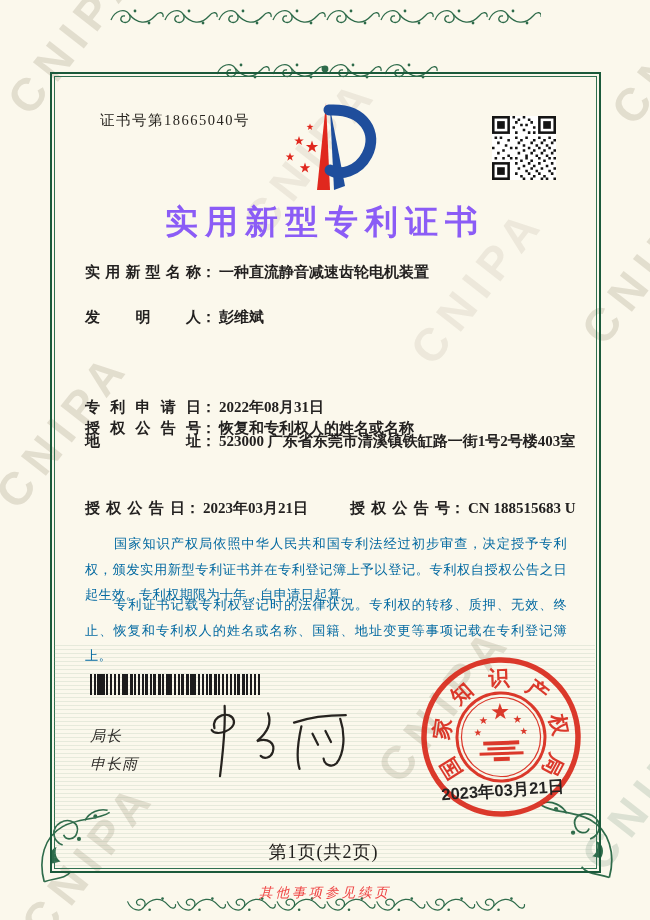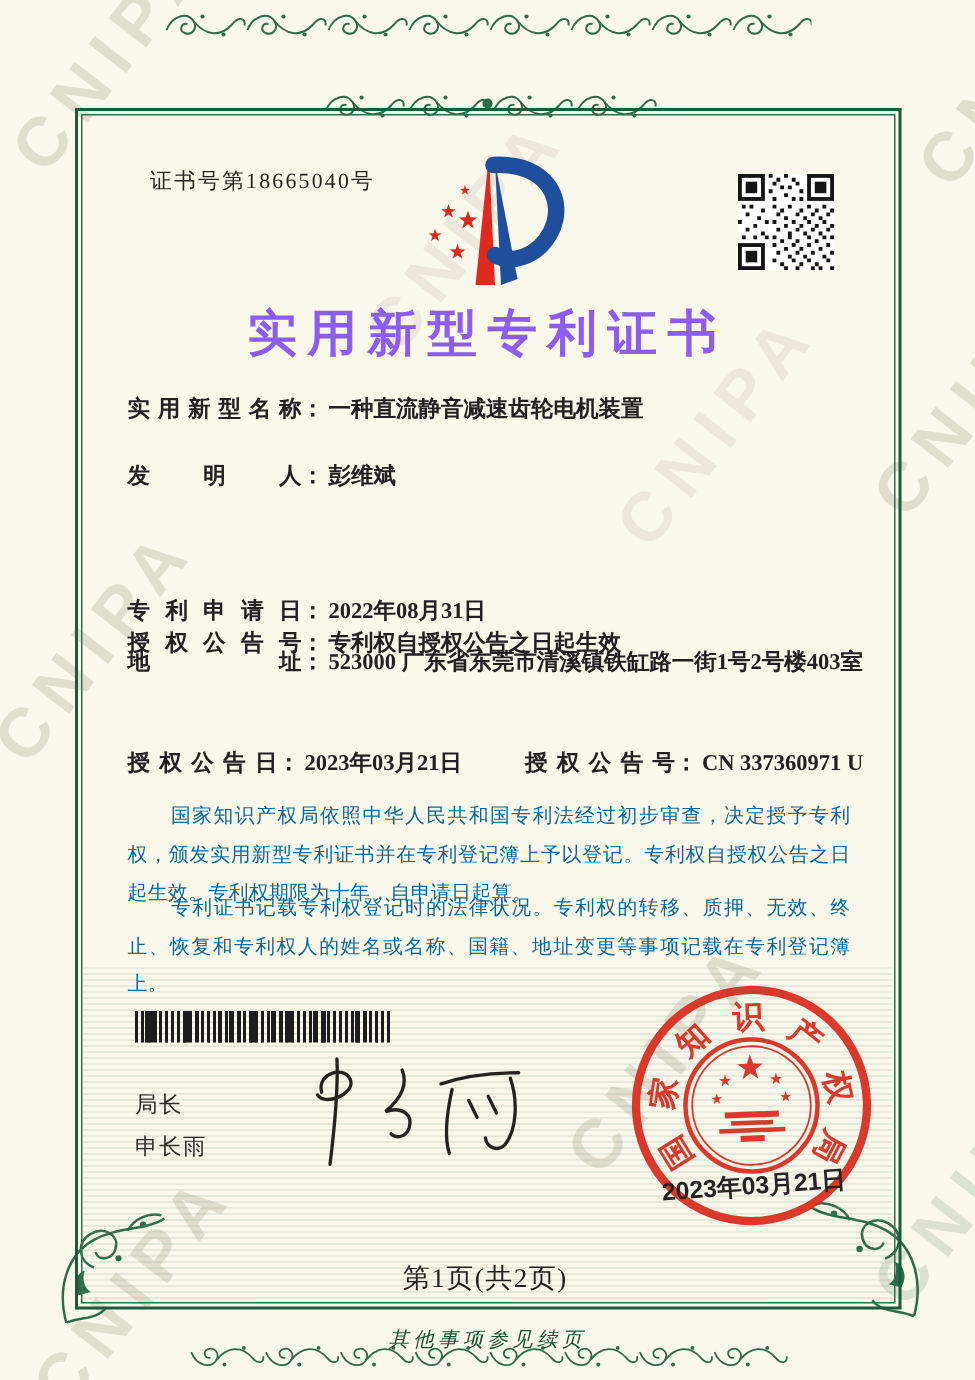--- a/index.html
+++ b/index.html
@@ -38,33 +38,33 @@
   .para{position:absolute;left:85px;width:482px;font-size:13.2px;line-height:1.95;
         text-indent:2.2em;color:#0369a1;letter-spacing:0.3px;text-align:justify;}
 
   .barcode{position:absolute;left:90px;top:674px;width:170px;height:21px;
     background:
       repeating-linear-gradient(90deg,#1c1c1c 0 2px,rgba(0,0,0,0) 2px 4px),
       repeating-linear-gradient(90deg,#1c1c1c 0 1px,rgba(0,0,0,0) 1px 7px),
       repeating-linear-gradient(90deg,rgba(0,0,0,0) 0 9px,#1c1c1c 9px 12px,rgba(0,0,0,0) 12px 23px);}
 
   .director{position:absolute;left:90px;font-family:"Liberation Sans",sans-serif;
-            font-size:15px;color:#2e2c29;letter-spacing:1px;}
+            font-size:15px;color:#2e2c29;letter-spacing:1px;font-style:italic;}
   .sig{position:absolute;left:183px;top:696px;width:185px;height:92px;}
 
   .seal{position:absolute;left:413px;top:649px;width:176px;height:176px;transform:rotate(-2deg);}
 
   .guilloche{position:absolute;left:54px;top:645px;width:541px;height:224px;
     background:repeating-linear-gradient(180deg,rgba(120,158,132,0.16) 0 1px,rgba(0,0,0,0) 1px 4px);
     pointer-events:none;}
 
   .pagenum{position:absolute;top:840px;left:50px;width:547px;text-align:center;
            font-size:18px;color:#23211e;letter-spacing:1px;}
   .note{position:absolute;top:884px;left:0;right:0;text-align:center;font-size:13.5px;
-        letter-spacing:3px;color:#14532d;font-style:italic;}
+        letter-spacing:3px;color:#ef4444;font-style:italic;}
 </style>
 </head>
 <body>
 
 <div class="page" style="--paper: #fbf8ec; --border-green: #1b5a3b; --ornament-green: #2e6b4a; --seal-red: #d92a1d; --logo-red: #e0281e; --logo-blue: #1f4e9c;">
 
   <svg width="0" height="0" style="position:absolute" aria-hidden="true">
     <defs>
       <path id="star" d="M0,-10 L2.35,-3.24 L9.51,-3.09 L3.8,1.24 L5.88,8.09 L0,3.9 L-5.88,8.09 L-3.8,1.24 L-9.51,-3.09 L-2.35,-3.24 Z"></path>
       <g id="curl" stroke="#2e6b4a" stroke-width="1.3" fill="none">
@@ -176,30 +176,30 @@
   <div class="row" style="top:308px">
     <span class="lbl">发明人</span><span>：</span><span class="val">彭维斌</span>
   </div>
   <div class="row" style="top:263px">
     <span class="lbl">实用新型名称</span><span>：</span><span class="val">一种直流静音减速齿轮电机装置</span>
   </div>
   <div class="row" style="top:398px">
     <span class="lbl">专利申请日</span><span>：</span><span class="val">2022年08月31日</span>
   </div>
   <div class="row" style="top:419px">
-    <span class="lbl">授权公告号</span><span>：</span><span class="val">专利权自授权公告之日起生效</span>
+    <span class="lbl">授权公告号</span><span>：</span><span class="val">恢复和专利权人的姓名或名称</span>
   </div>
   <div class="row" style="top:432px">
     <span class="lbl">地址</span><span>：</span><span class="val">523000 广东省东莞市清溪镇铁缸路一街1号2号楼403室</span>
   </div>
   <div class="row" style="top:499px">
     <span class="lbl short">授权公告日</span><span>：</span><span class="val">2023年03月21日</span>
   </div>
   <div class="row" style="top:499px;left:350px">
-    <span class="lbl short">授权公告号</span><span>：</span><span class="val">CN 337360971 U</span>
+    <span class="lbl short">授权公告号</span><span>：</span><span class="val">CN 188515683 U</span>
   </div>
 
   <div class="para" style="top:531px">国家知识产权局依照中华人民共和国专利法经过初步审查，决定授予专利权，颁发实用新型专利证书并在专利登记簿上予以登记。专利权自授权公告之日起生效。专利权期限为十年，自申请日起算。</div>
   <div class="para" style="top:592px">专利证书记载专利权登记时的法律状况。专利权的转移、质押、无效、终止、恢复和专利权人的姓名或名称、国籍、地址变更等事项记载在专利登记簿上。</div>
 
   <div class="barcode"></div>
 
   <div class="director" style="top:727px">局长</div>
   <div class="director" style="top:755px">申长雨</div>
 

